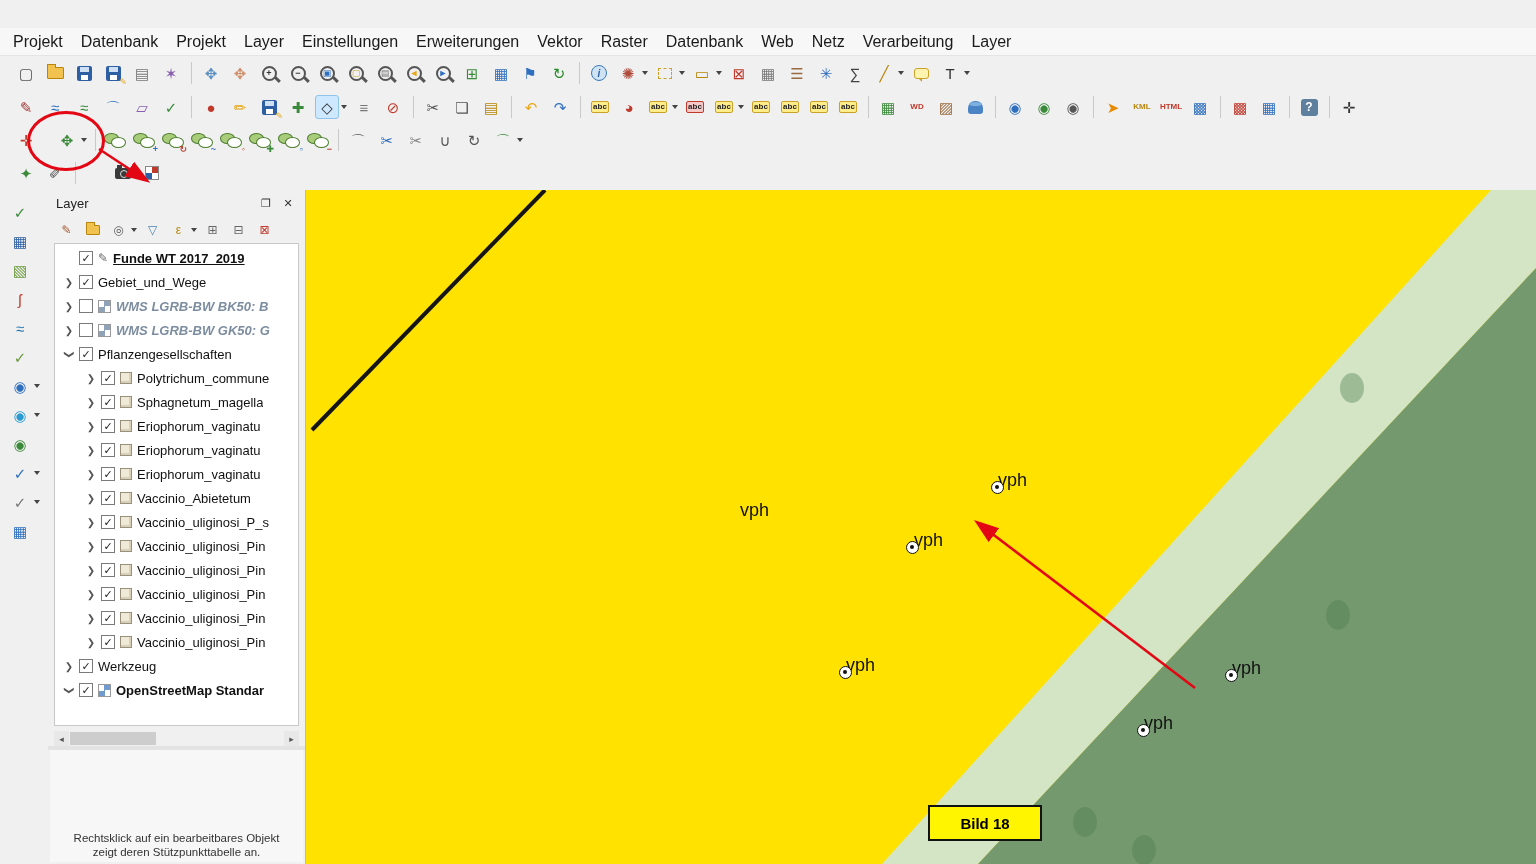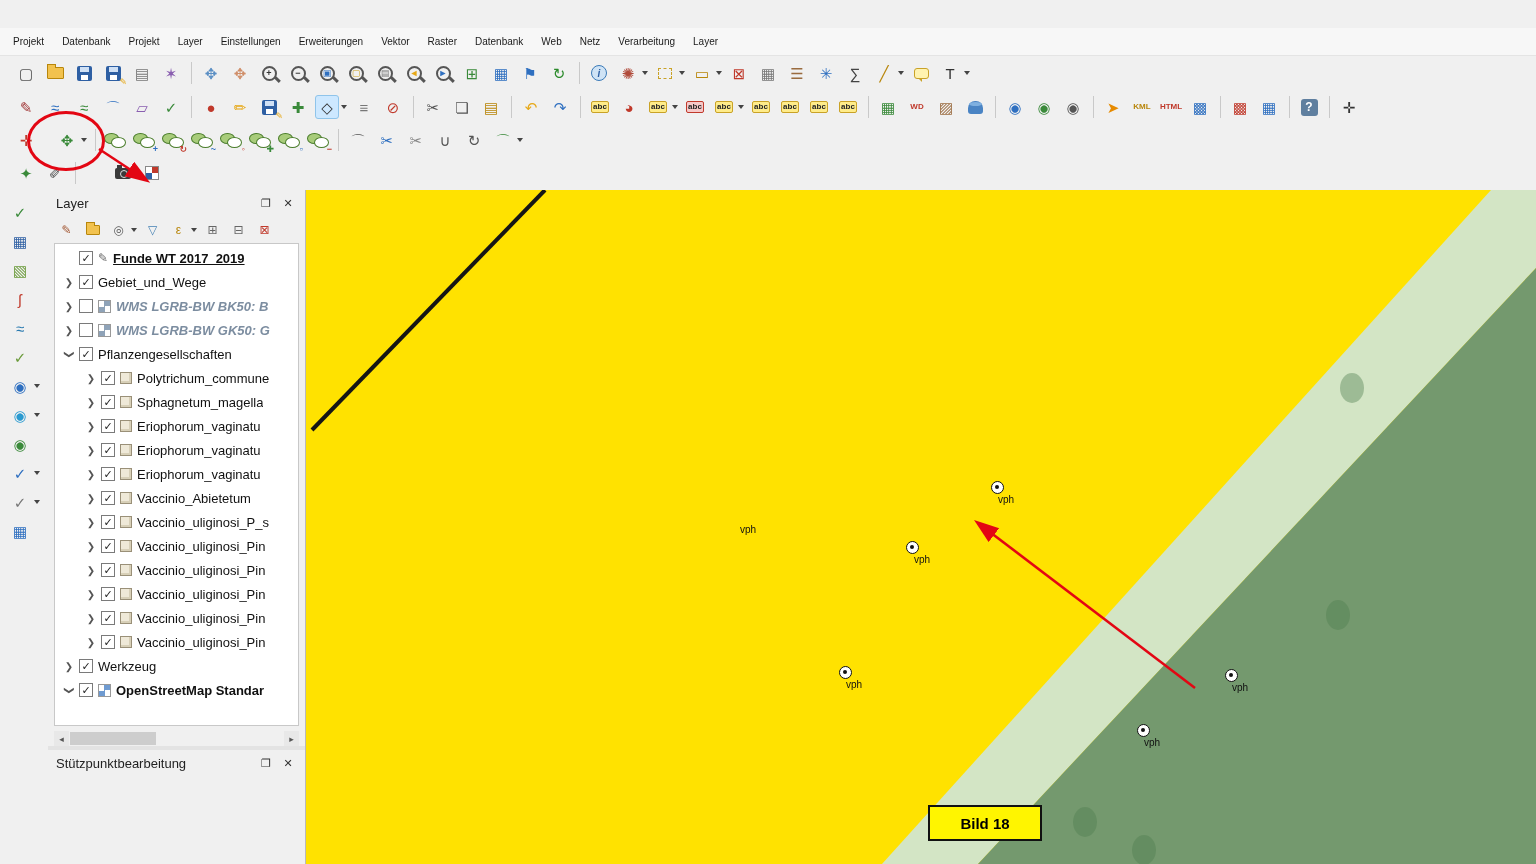--- a/index.html
+++ b/index.html
@@ -11,21 +11,21 @@
   .titlebar { position:absolute; left:0; top:0; width:100%; height:28px; background:#fff;
     display:flex; align-items:center; padding-left:8px; gap:8px; }
   .qgis-logo { width:18px; height:18px; border-radius:50%;
     background:conic-gradient(#f8c40e 0 22%, #3a9b35 0 100%); position:relative; }
   .qgis-logo::after { content:"Q"; position:absolute; left:4px; top:1px; color:#fff; font-size:12px; font-weight:bold; }
   .title-text { font-size:13px; color:#1a1a1a; }
 
   
   .menubar { position:absolute; left:0; top:28px; width:100%; height:28px; background:#f7f7f7;
     display:flex; align-items:center; padding-left:4px; border-bottom:1px solid #e4e4e4; }
-  .menu-item { padding:4px 9px; font-size:10px; color:#1a1a1a; }
+  .menu-item { padding:4px 9px; font-size:16px; color:#1a1a1a; }
 
   
   .tb-row { position:absolute; left:0; width:100%; background:#f0f0f0;
     display:flex; align-items:center; padding-left:14px; }
   #tb1 { top:56px;  height:34px; }
   #tb2 { top:90px;  height:34px; }
   #tb3 { top:124px; height:32px; }
   #tb4 { top:156px; height:34px; }
   .tb-item { display:flex; align-items:center; margin-right:5px; }
   .tb-btn { width:24px; height:24px; display:flex; align-items:center; justify-content:center;
@@ -110,21 +110,21 @@
 
   .vertex-panel { position:absolute; left:0; top:556px; width:100%; height:118px; border-top:4px solid #e3e3e3;
     display:flex; flex-direction:column; }
   .vertex-content { flex:1; background:#f7f7f7; position:relative; margin:0 2px 2px 2px; }
   .vertex-help { position:absolute; left:0; bottom:3px; width:100%; text-align:center;
     font-size:11.5px; color:#333; line-height:14px; }
 
   
   .map { position:absolute; left:306px; top:190px; width:1230px; height:674px; background:#ffe200; overflow:hidden; }
   .map svg { position:absolute; left:0; top:0; }
-  .map-label { position:absolute; font-size:10px; color:#111;margin-top:24px; }
+  .map-label { position:absolute; font-size:18px; color:#111; }
   .map-point { position:absolute; width:13px; height:13px; border:1.6px solid #111; border-radius:50%; background:#fff; }
   .map-point::after { content:""; position:absolute; left:3.2px; top:3.2px; width:4px; height:4px; border-radius:50%; background:#111; }
   .bild-box { position:absolute; left:622px; top:615px; width:114px; height:36px; background:#fff500;
     border:2px solid #111; display:flex; align-items:center; justify-content:center;
     font-weight:bold; font-size:15px; color:#000; }
 
   
   .annot-ellipse { position:absolute; left:27px; top:111px; width:78px; height:60px;
     border:3px solid #e30613; border-radius:50%; z-index:20; }
   .annot-svg { position:absolute; left:0; top:0; width:1536px; height:864px; pointer-events:none; z-index:19; }
@@ -894,25 +894,25 @@
             <span class="tree-label lbl-bold">OpenStreetMap Standar</span>
           </div>
         </div>
       <div class="hscroll">
         <span class="hs-arrow left">◂</span>
         <span class="hs-thumb"></span>
         <span class="hs-arrow right">▸</span>
       </div>
     </div>
     <div class="vertex-panel">
-      <div class="panel-header">
-        <span>Stützpunktbearbeitung</span>
-        <span class="spacer"></span>
-        <span class="ph-btn">❐</span>
-        <span class="ph-btn">✕</span>
+      <div class="vertex-content">
+        <div class="vertex-help">
+          <div>Rechtsklick auf ein bearbeitbares Objekt</div>
+          <div>zeigt deren Stützpunkttabelle an.</div>
+        </div>
       </div>
     </div>
   </div>
 
   <div class="map">
     <svg width="1230" height="674" viewBox="0 0 1230 674">
       <defs>
         <marker id="arr" markerWidth="11" markerHeight="9" refX="8" refY="3.5" orient="auto">
           <path d="M0,0 L10,3.5 L0,7 z" fill="#e30613"></path>
         </marker>

